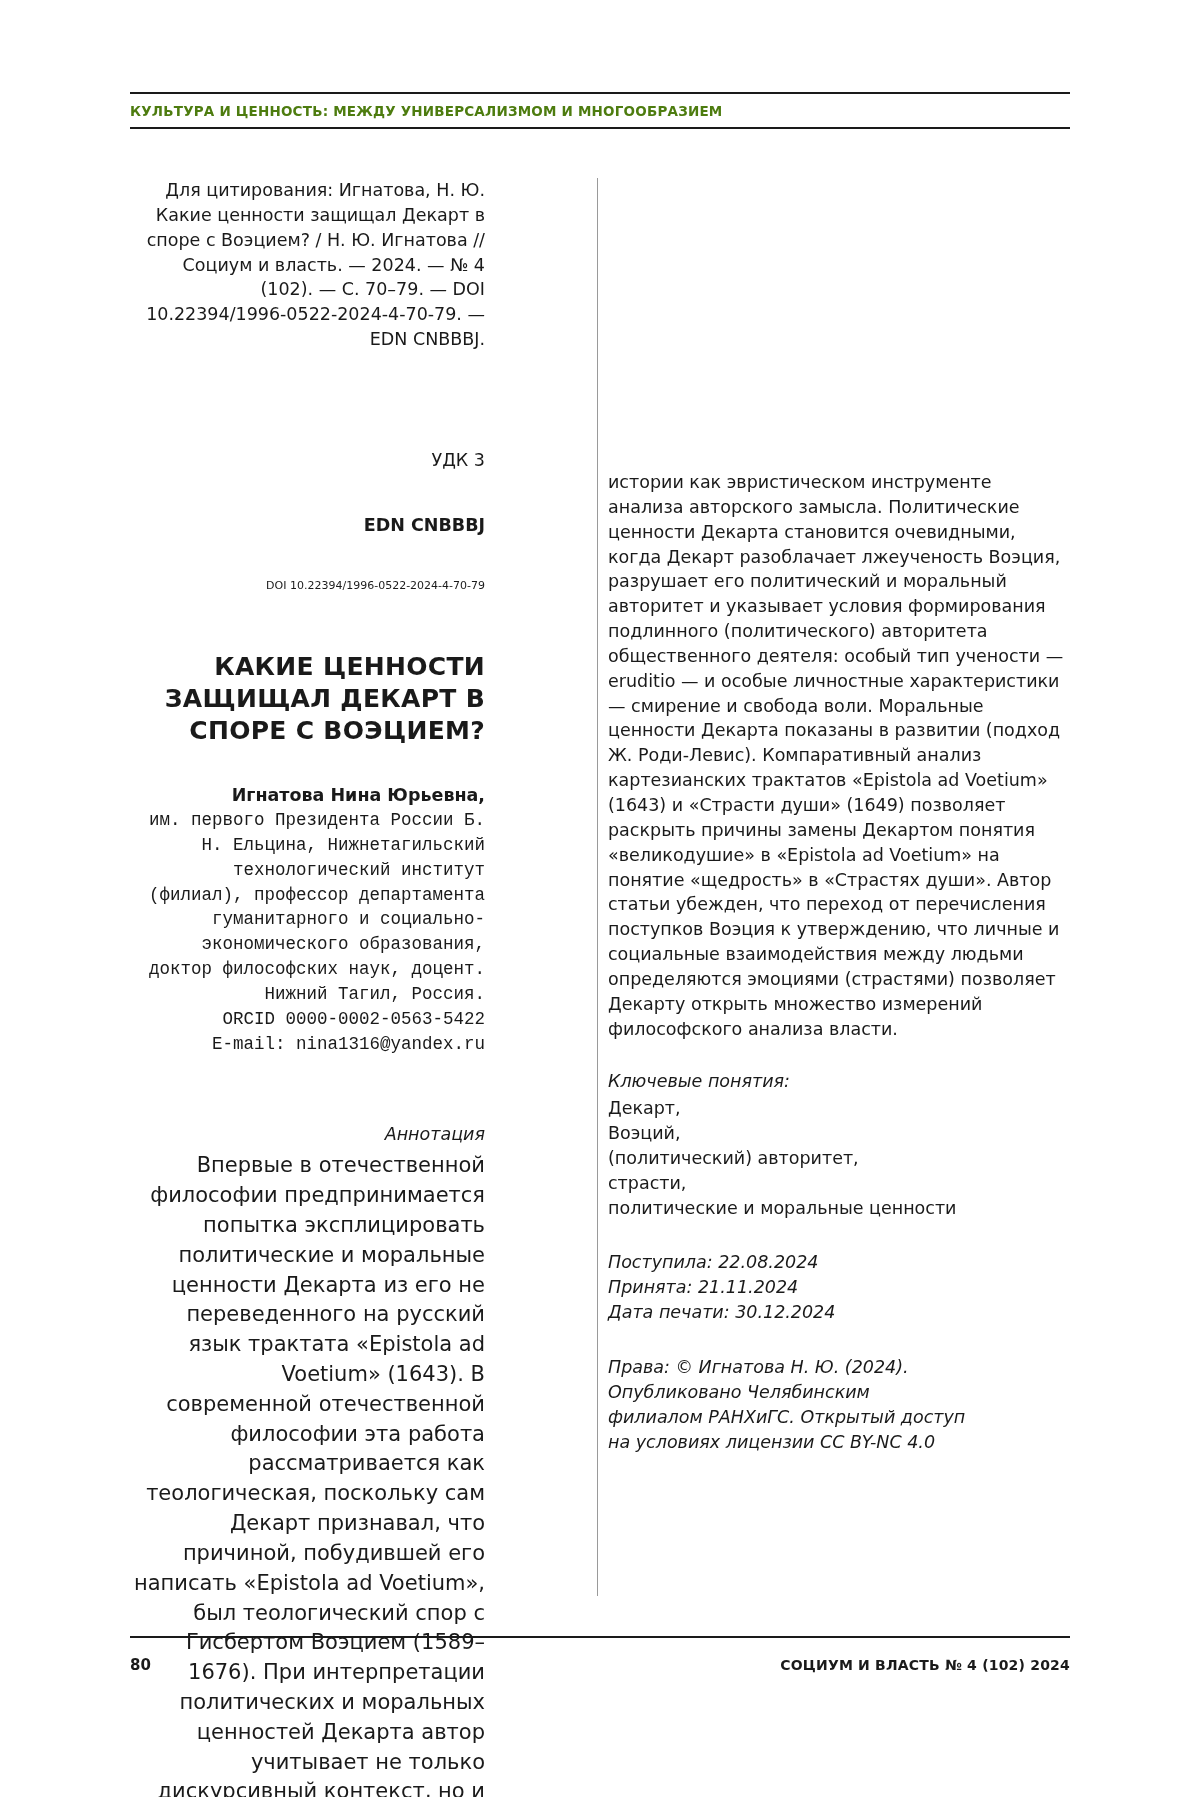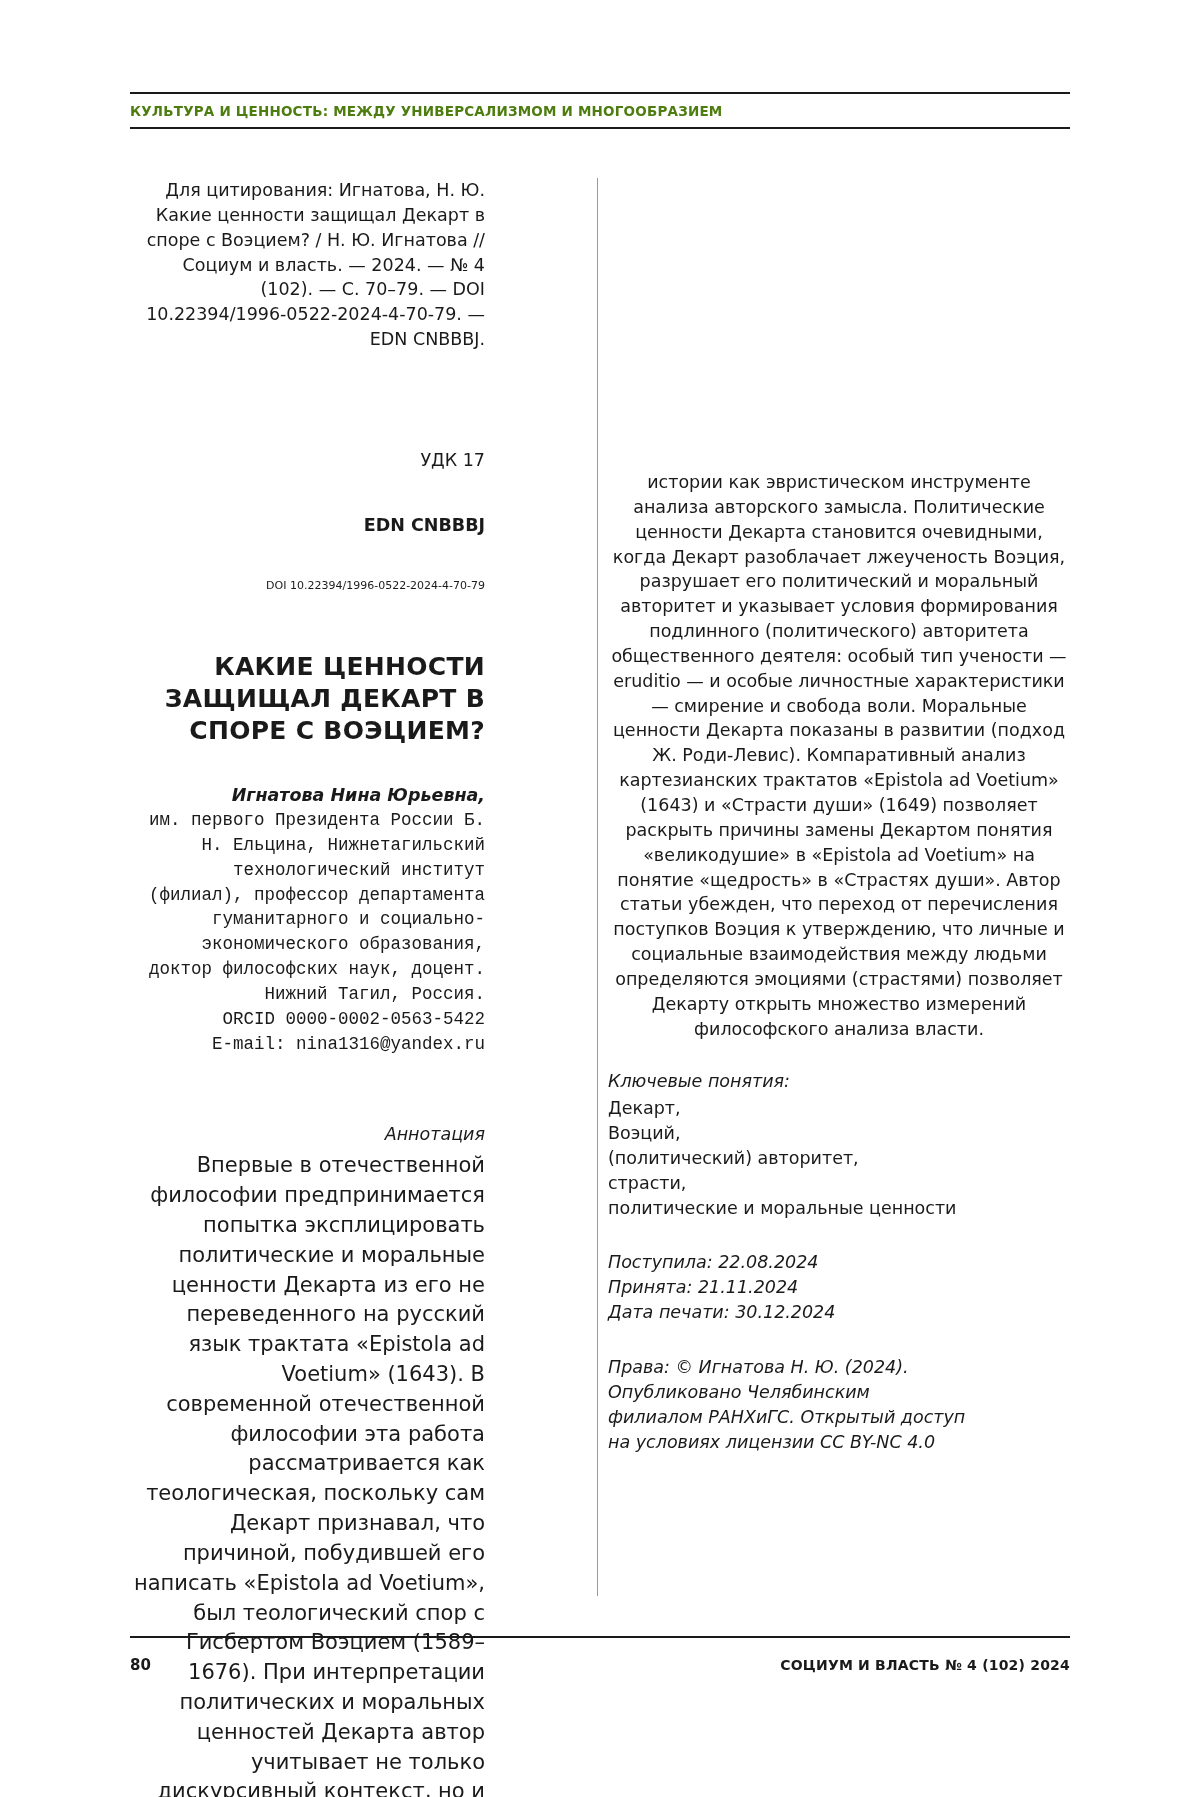--- a/index.html
+++ b/index.html
@@ -97,21 +97,20 @@
     font-size: 25px;
     font-weight: bold;
     line-height: 1.28;
     letter-spacing: 0.3px;
     text-transform: uppercase;
     margin-bottom: 36px;
   }
   .author-name {
     font-size: 17.5px;
     font-weight: bold;
-    font-style: italic;
     line-height: 1.42;
   }
   .affil-italic {
     font-size: 17.5px;
     font-style: italic;
     line-height: 1.42;
   }
   .affil {
     font-size: 17.5px;
     line-height: 1.42;
@@ -129,21 +128,20 @@
     font-size: 21px;
     line-height: 1.42;
     text-align: right;
   }
 
   
   .abstract-cont {
     font-size: 17.5px;
     line-height: 1.42;
     margin-bottom: 28px;
-    text-align: center;
   }
   .kw-label {
     font-style: italic;
     font-size: 17.5px;
     margin-bottom: 2px;
   }
   .kw-list {
     font-size: 17.5px;
     line-height: 1.42;
     margin-bottom: 30px;
@@ -199,21 +197,21 @@
     <div class="runhead-text">КУЛЬТУРА И ЦЕННОСТЬ: МЕЖДУ УНИВЕРСАЛИЗМОМ И МНОГООБРАЗИЕМ</div>
     <div class="runhead-rule-bottom"></div>
   </div>
 
   <div class="col-divider"></div>
 
   <div class="col-left">
 
     <div class="citation">Для цитирования: Игнатова, Н. Ю. Какие ценности защищал Декарт в споре с Воэцием? / Н. Ю. Игнатова // Социум и власть. — 2024. — № 4 (102). — С. 70–79. — DOI 10.22394/1996-0522-2024-4-70-79. — EDN CNBBBJ.</div>
 
-    <div class="udk">УДК 17</div>
+    <div class="udk">УДК 3</div>
 
     <div class="edn">EDN CNBBBJ</div>
 
     <div class="doi">DOI 10.22394/1996-0522-2024-4-70-79</div>
 
     <div class="article-title">КАКИЕ ЦЕННОСТИ ЗАЩИЩАЛ ДЕКАРТ В СПОРЕ С ВОЭЦИЕМ?</div>
 
     <div class="author-block">
       <div class="author-name">Игнатова Нина Юрьевна,</div>
       <div class="affil">им. первого Президента России Б. Н. Ельцина, Нижнетагильский технологический институт (филиал), профессор департамента гуманитарного и социально-экономического образования, доктор философских наук, доцент.</div>

